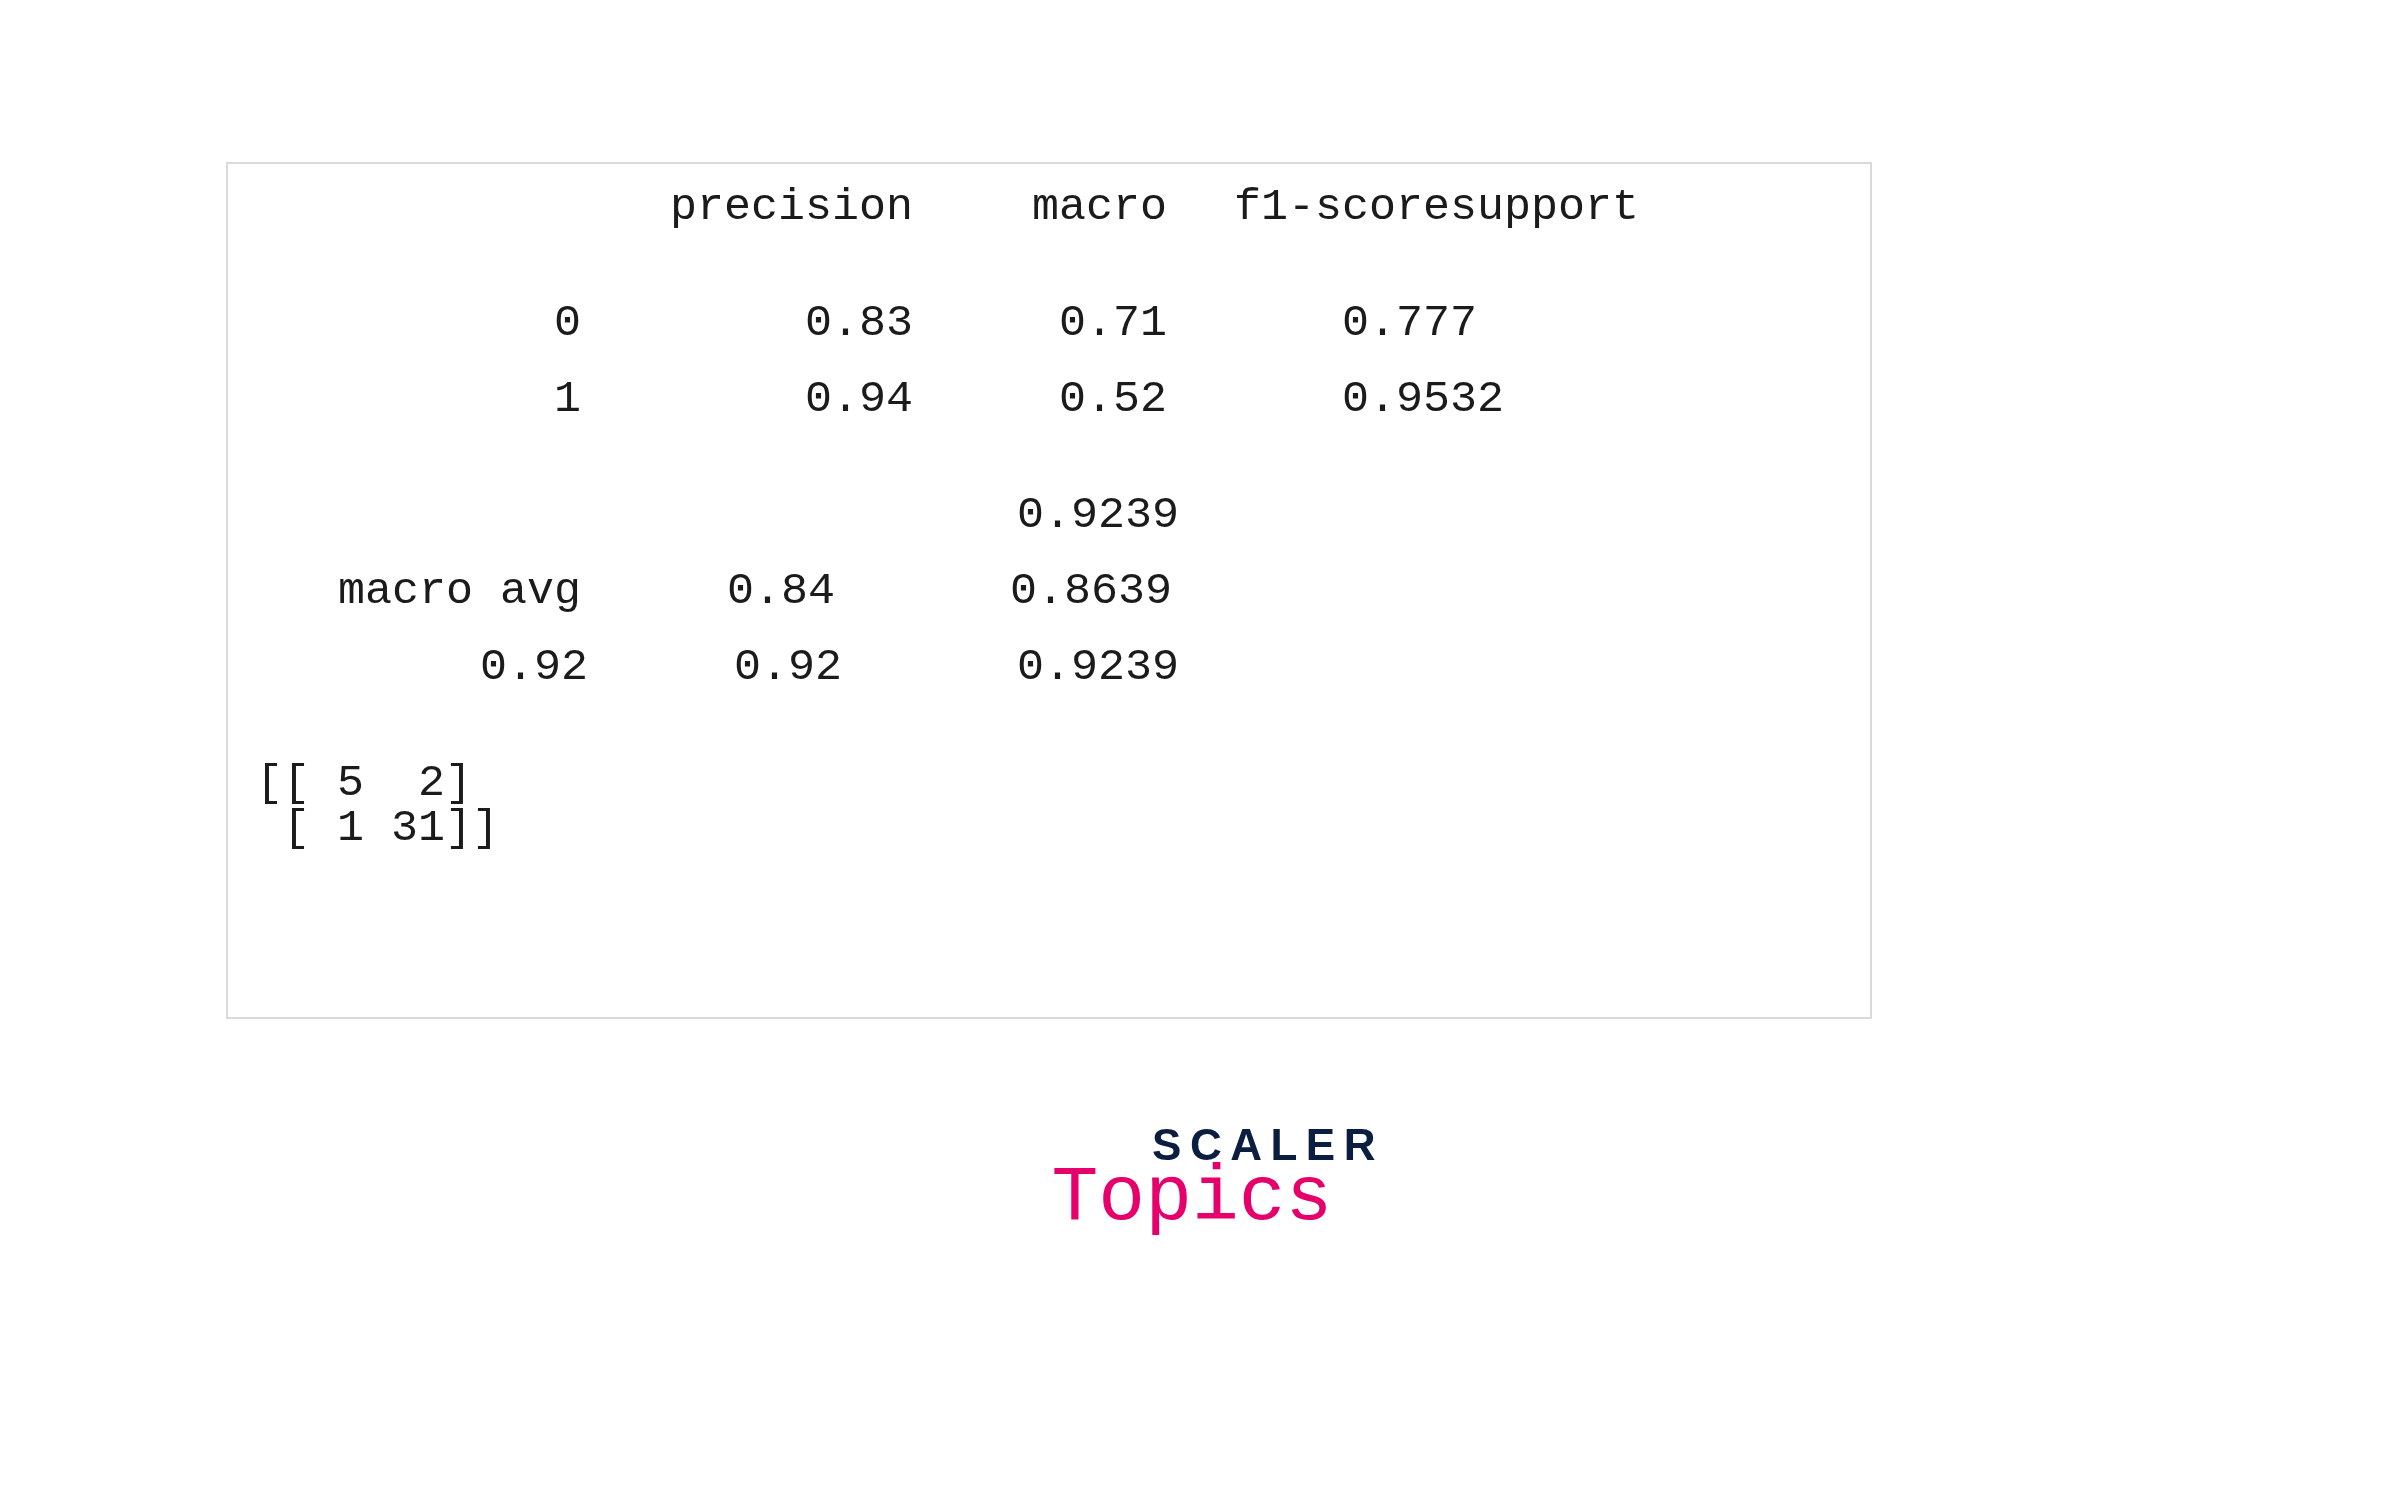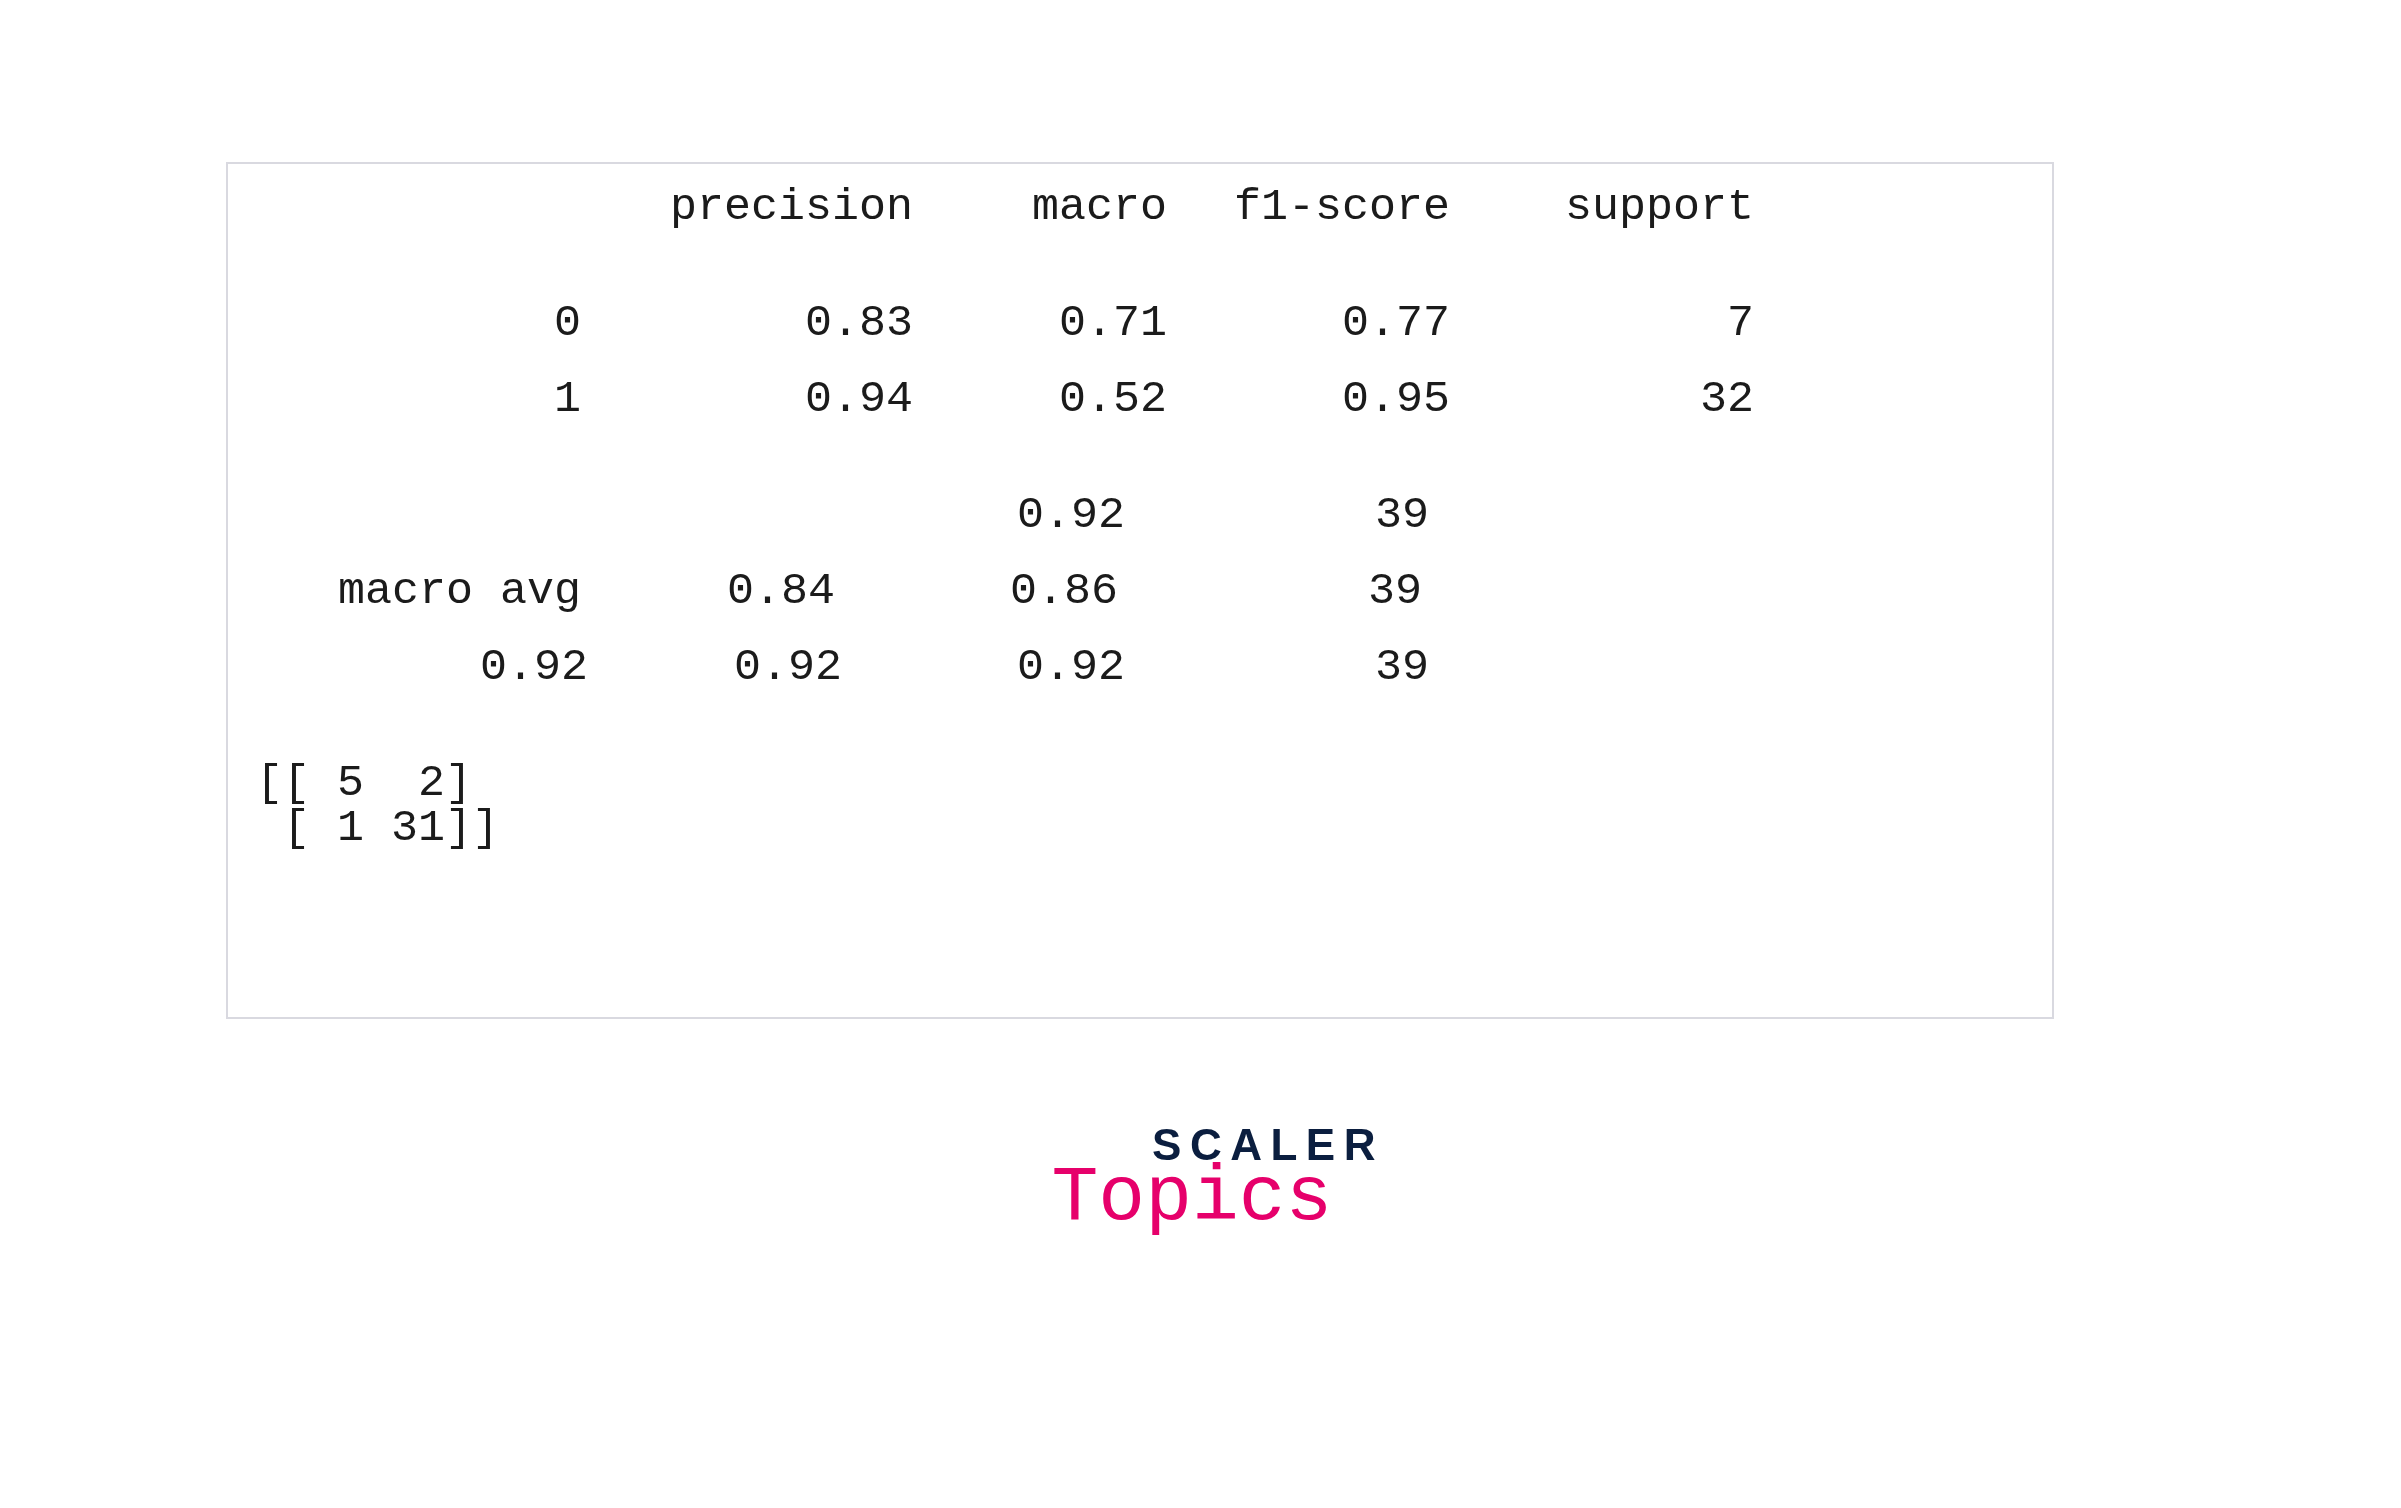--- a/index.html
+++ b/index.html
@@ -1,33 +1,33 @@
 <!DOCTYPE html>
 <html style="font-size:11.3px"><head>
 <meta charset="utf-8">
 <style>
   html,body{margin:0;padding:0;background:#ffffff;}
   body{width:2401px;height:1509px;position:relative;font-family:"SFMono-Regular",Menlo,Consolas,"Liberation Mono",monospace;}
   .card{
     position:absolute;
     left:226px; top:162px;
-    width:1828px; height:857px;
+    width:1646px; height:857px;
     border:2.8px solid #d9d9e0;
     box-sizing:border-box;
     padding:21px 14px 21px 28px;
     color:#1b1b1b;
   }
   .line{display:flex; white-space:pre; font-size:45px; line-height:1.0; letter-spacing:0;}
   .gap{height:71px;}
   .sgap{height:31px;}
   .c0{width:325px; text-align:right;}
   .c1{width:332px; text-align:right;}
   .c2{width:254px; text-align:right;}
   .c3{width:283px; text-align:right;}
-  .c4{width:304px; text-align:right;}
+  .c4{width:304px; }
   .cmRow{font-size:45px; line-height:1.0; white-space:pre;}
   .logo{
     position:absolute;
     left:1017px; top:1123px;
     width:367px; text-align:center;
   }
   .logo-top{
     font-family:Liberation Sans, sans-serif;
     font-weight:900;
     font-size:44px;

